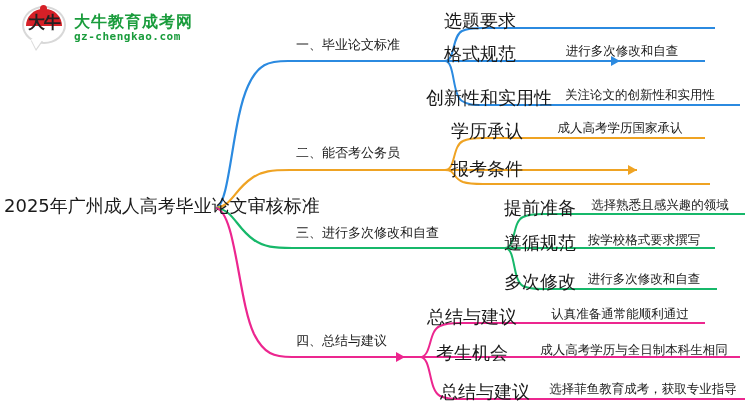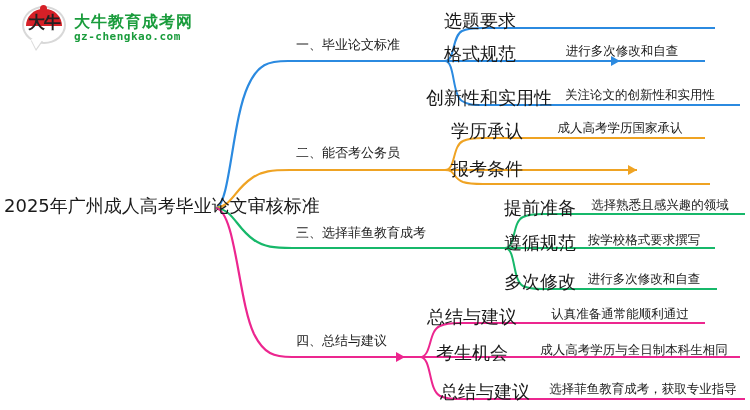--- a/index.html
+++ b/index.html
@@ -131,21 +131,21 @@
   <div class="node sub-label ctr" style="left:480px;top:45px;">格式规范</div>
   <div class="node sub-desc ctr" style="left:622px;top:45px;">进行多次修改和自查</div>
   <div class="node sub-label ctr" style="left:489px;top:89px;">创新性和实用性</div>
   <div class="node sub-desc ctr" style="left:640px;top:89px;">关注论文的创新性和实用性</div>
 
   <div class="node branch-label" style="left:296px;top:146px;">二、能否考公务员</div>
   <div class="node sub-label ctr" style="left:487px;top:122px;">学历承认</div>
   <div class="node sub-desc ctr" style="left:620px;top:122px;">成人高考学历国家承认</div>
   <div class="node sub-label ctr" style="left:487px;top:160px;">报考条件</div>
 
-  <div class="node branch-label" style="left:296px;top:226px;">三、选择菲鱼教育成考</div>
+  <div class="node branch-label" style="left:296px;top:226px;">三、进行多次修改和自查</div>
   <div class="node sub-label ctr" style="left:540px;top:199px;">提前准备</div>
   <div class="node sub-desc ctr" style="left:660px;top:199px;">选择熟悉且感兴趣的领域</div>
   <div class="node sub-label ctr" style="left:540px;top:234px;">遵循规范</div>
   <div class="node sub-desc ctr" style="left:644px;top:234px;">按学校格式要求撰写</div>
   <div class="node sub-label ctr" style="left:540px;top:273px;">多次修改</div>
   <div class="node sub-desc ctr" style="left:644px;top:273px;">进行多次修改和自查</div>
 
   <div class="node branch-label" style="left:296px;top:334px;">四、总结与建议</div>
   <div class="node sub-label ctr" style="left:472px;top:308px;">总结与建议</div>
   <div class="node sub-desc ctr" style="left:620px;top:308px;">认真准备通常能顺利通过</div>

